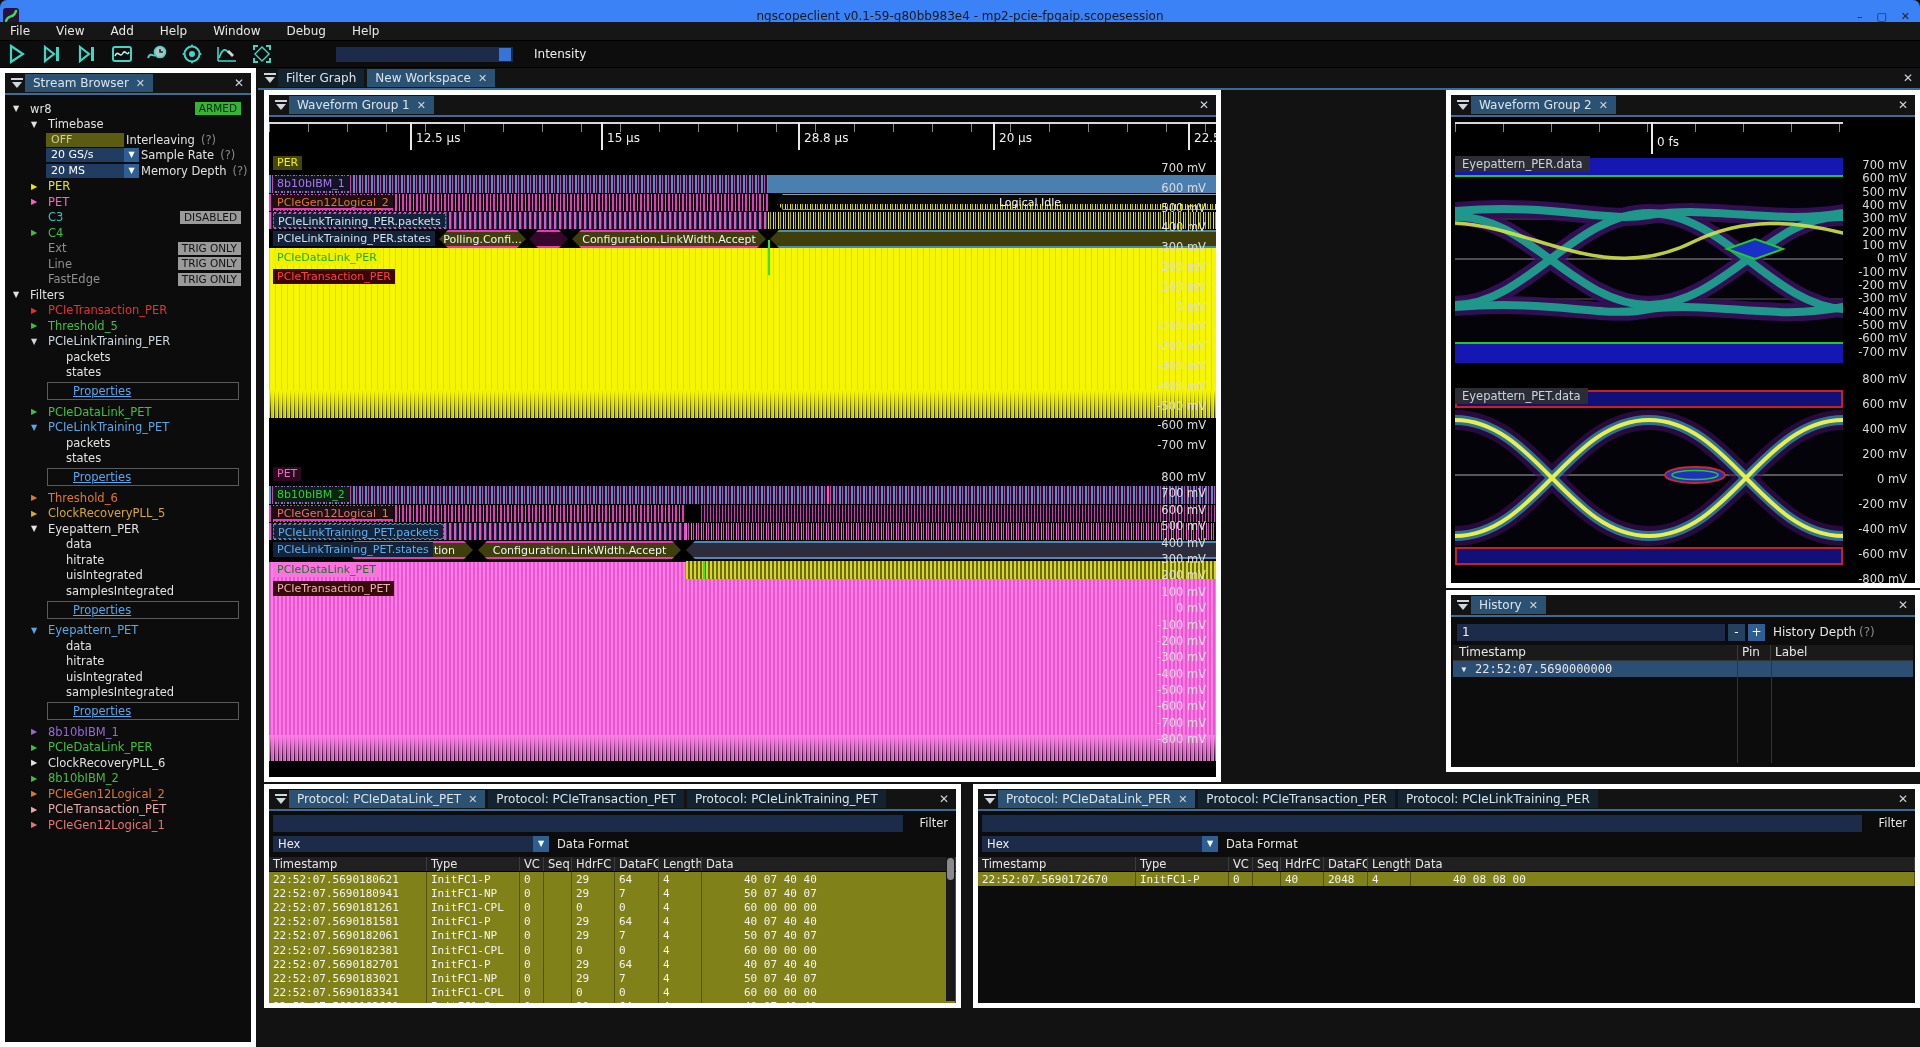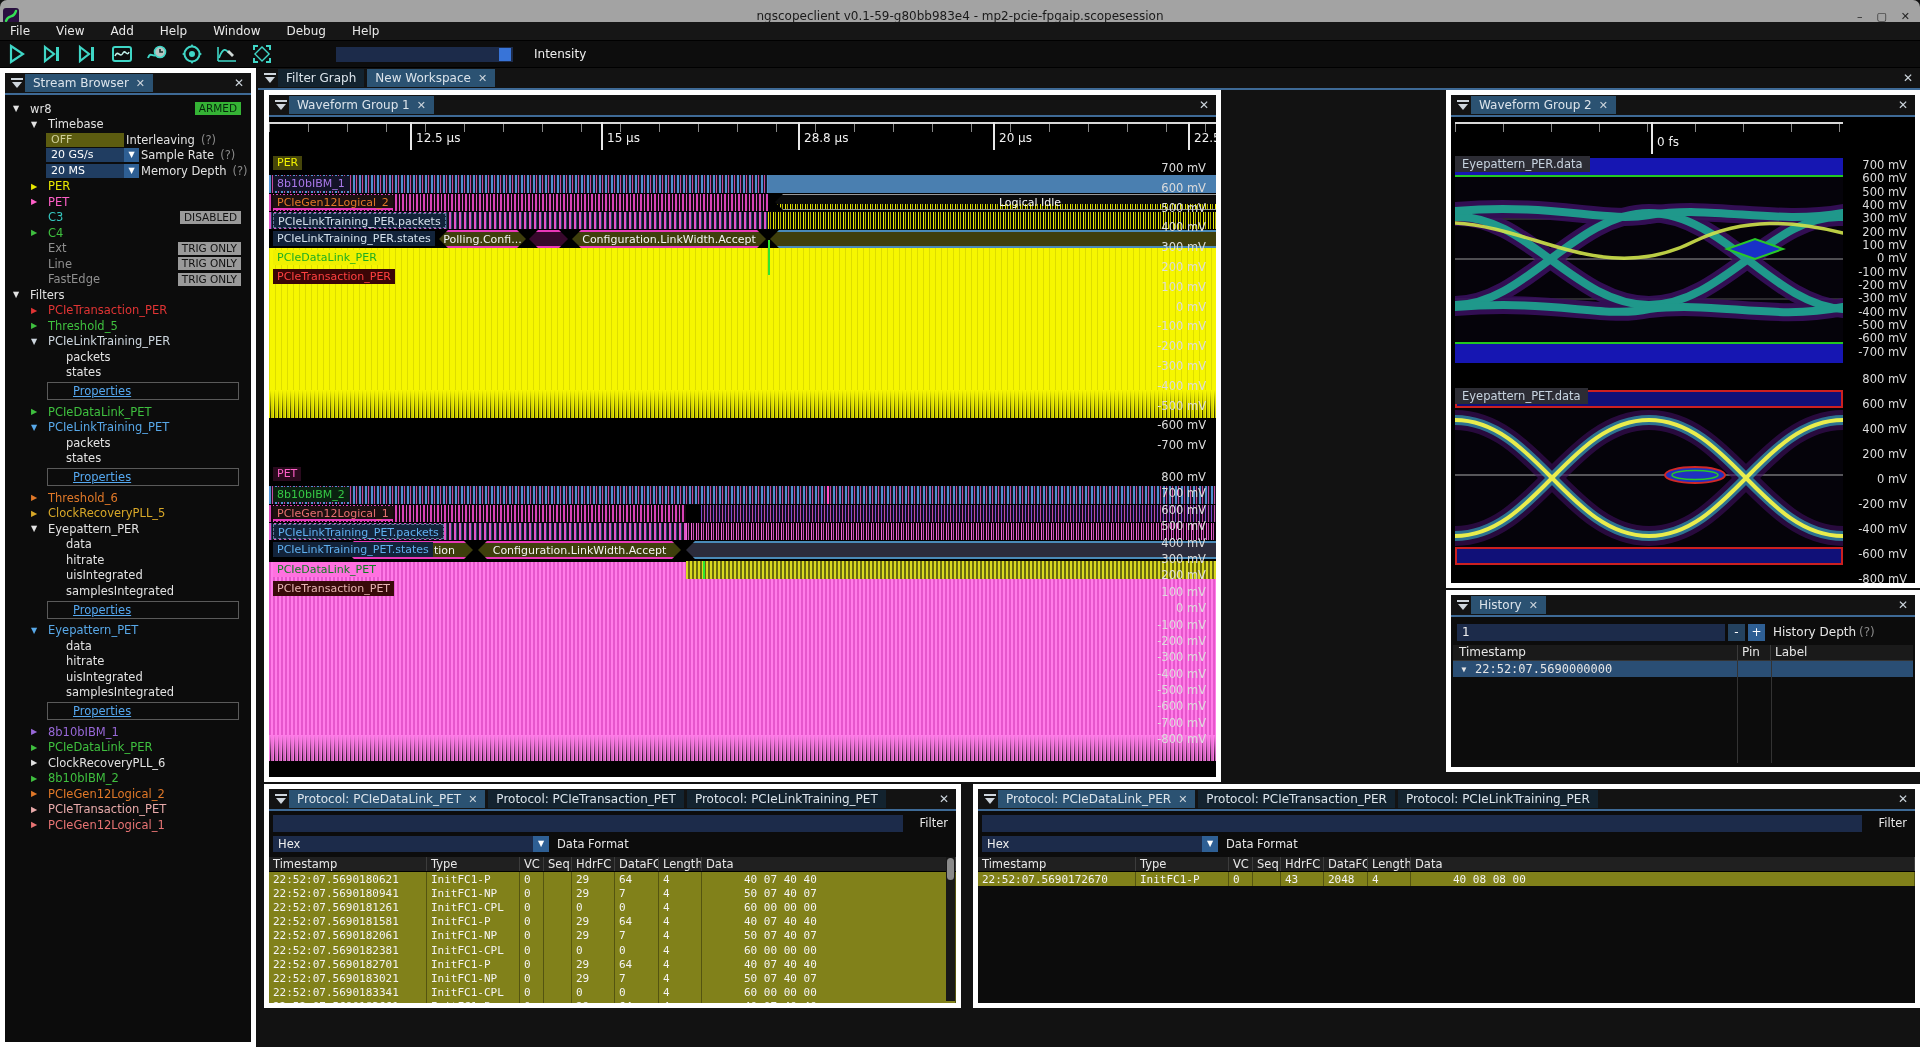--- a/index.html
+++ b/index.html
@@ -1,19 +1,19 @@
 <!DOCTYPE html>
 <html><head>
 <meta charset="utf-8">
 <style>
   * { margin:0; padding:0; box-sizing:border-box; }
   body { width:1920px; height:1047px; background:#121212; font-family:"DejaVu Sans",sans-serif; color:#e6e6e6; overflow:hidden; position:relative; }
   .abs { position:absolute; }
   
-  #titlebar { left:0; top:0; width:1920px; height:32px; background:#a3a3a3; color:#1a1a1a; font-size:12px; display:flex; align-items:center;border-radius:7px; }
+  #titlebar { left:0; top:0; width:1920px; height:32px; background:#3b82f6; color:#1a1a1a; font-size:12px; display:flex; align-items:center;border-radius:7px; }
   #titlebar .title { position:absolute; left:0; right:0; text-align:center; }
   .appicon { width:16px; height:16px; margin-left:3px; border-radius:3px; background:#2a1040; position:relative; overflow:hidden; }
   .appicon svg { position:absolute; left:0; top:0; }
   .winbtns { margin-left:auto; display:flex; gap:14px; padding-right:10px; font-size:11px; color:#222; z-index:2; }
   #menubar { left:0; top:22px; width:1920px; height:19px; background:#161616; display:flex; align-items:center; gap:26px; padding-left:10px; font-size:12px; color:#e8e8e8; border-bottom:1px solid #000;}
   .menu-item { cursor:default; }
   #toolbar { left:0; top:41px; width:1920px; height:27px; background:#0d0d0d; display:flex; align-items:center; gap:13px; padding-left:6px; border-bottom:1px solid #000; }
   .tbtn { width:22px; height:22px; display:flex; align-items:center; justify-content:center; }
   #intensity-track { width:177px; height:15px; background:#1c2b4a; margin-left:50px; position:relative; }
   #intensity-handle { position:absolute; right:2px; top:1px; width:12px; height:13px; background:#3874d8; }
@@ -1129,21 +1129,21 @@
         <span class=" cl">Length</span>
         <span class=" cx">Data</span>
       </div>
     <div>
 
         <div class="prow">
           <span class="ct">22:52:07.5690172670</span>
           <span class="cy">InitFC1-P</span>
           <span class="cv">0</span>
           <span class="cs"></span>
-          <span class="ch">43</span>
+          <span class="ch">40</span>
           <span class="cd">2048</span>
           <span class="cl">4</span>
           <span class="cx">
             <i>40 08 08 00</i>
           </span>
         </div>
       </div>
   </div>
 </div>
 

